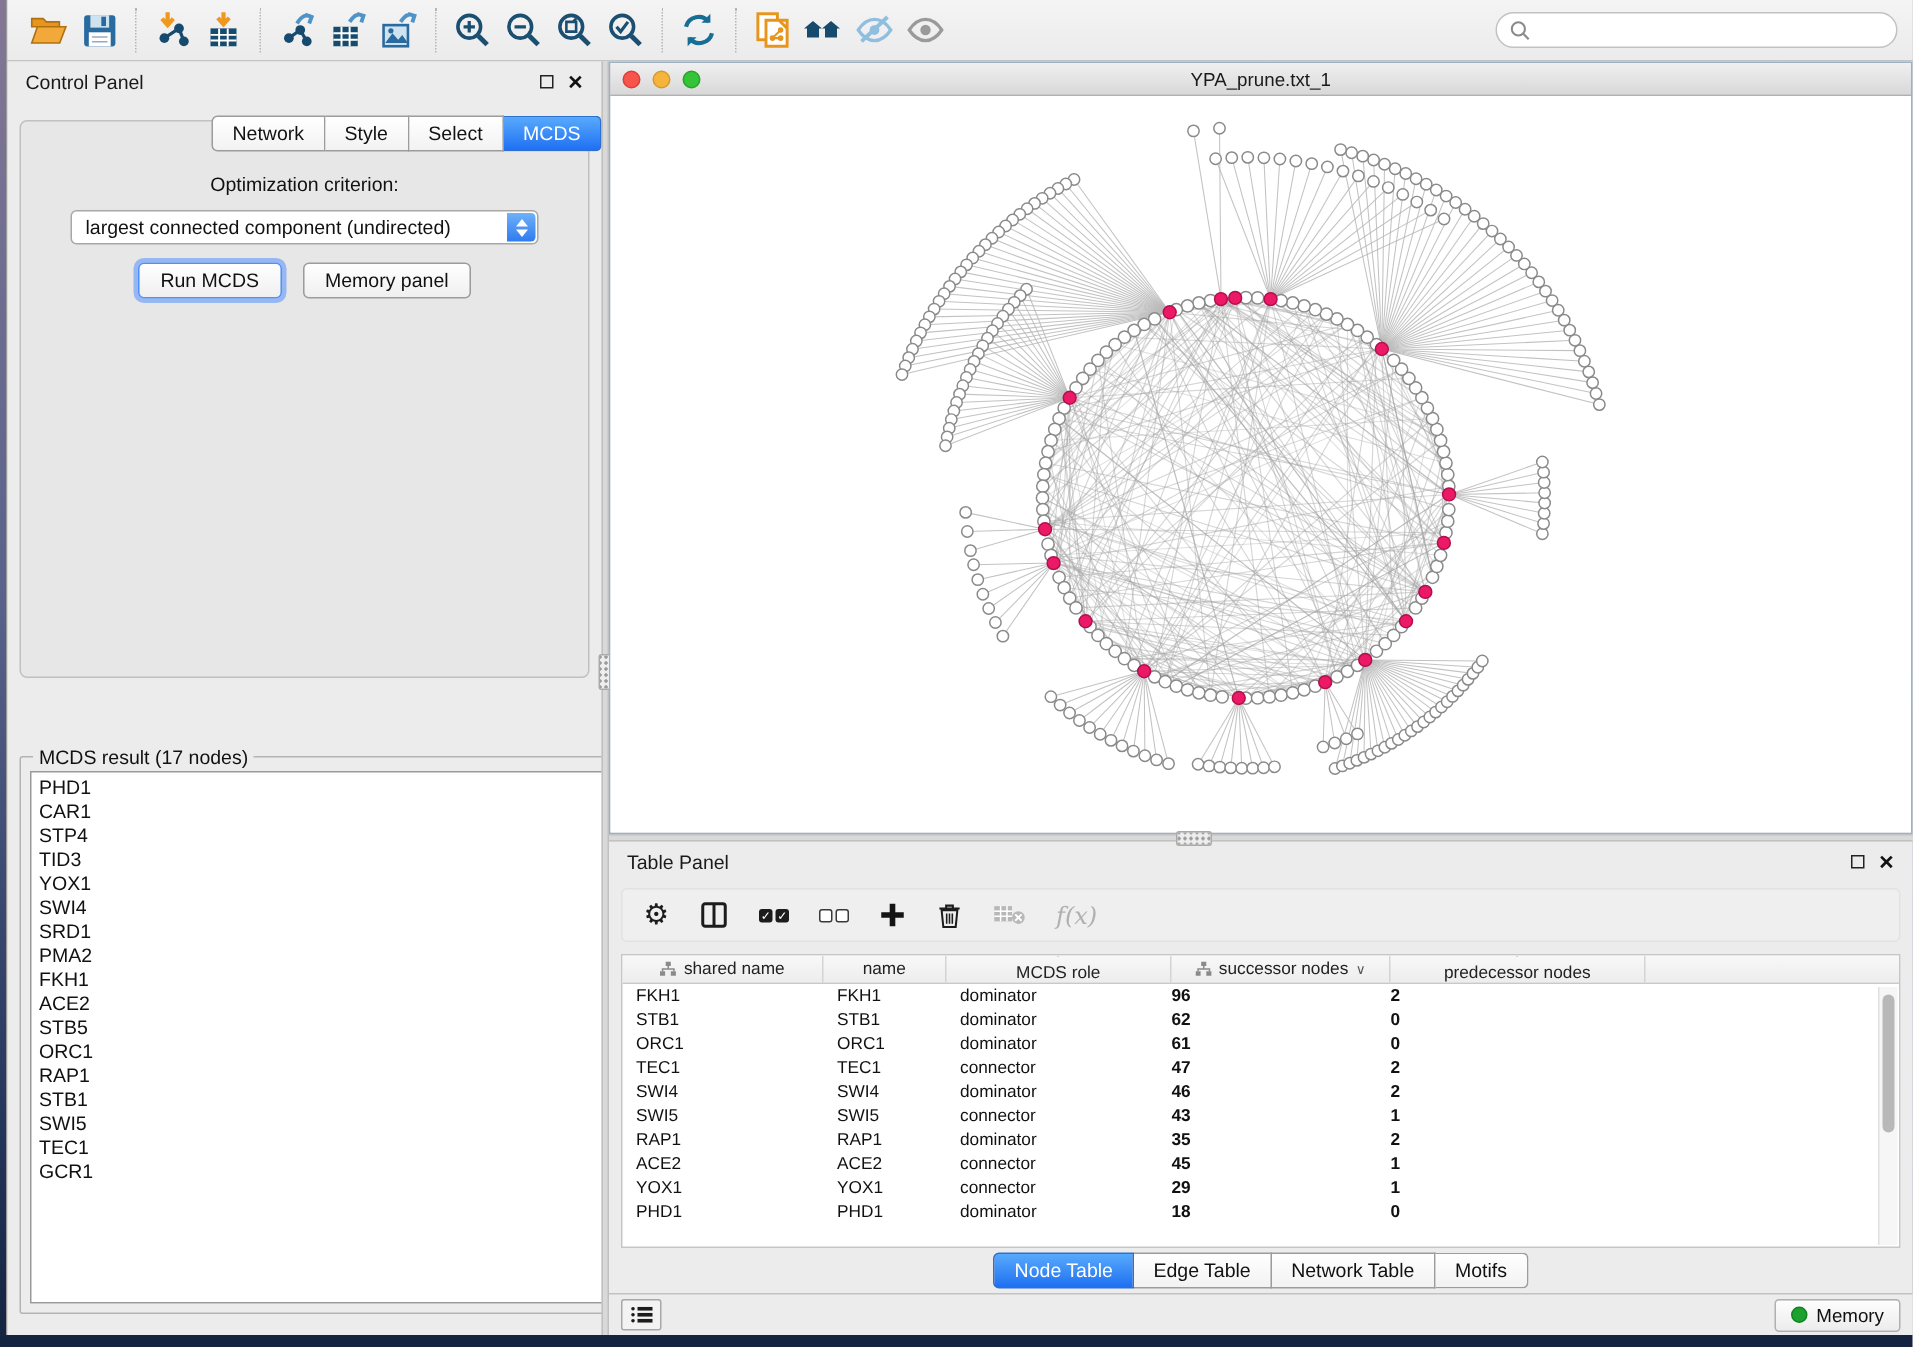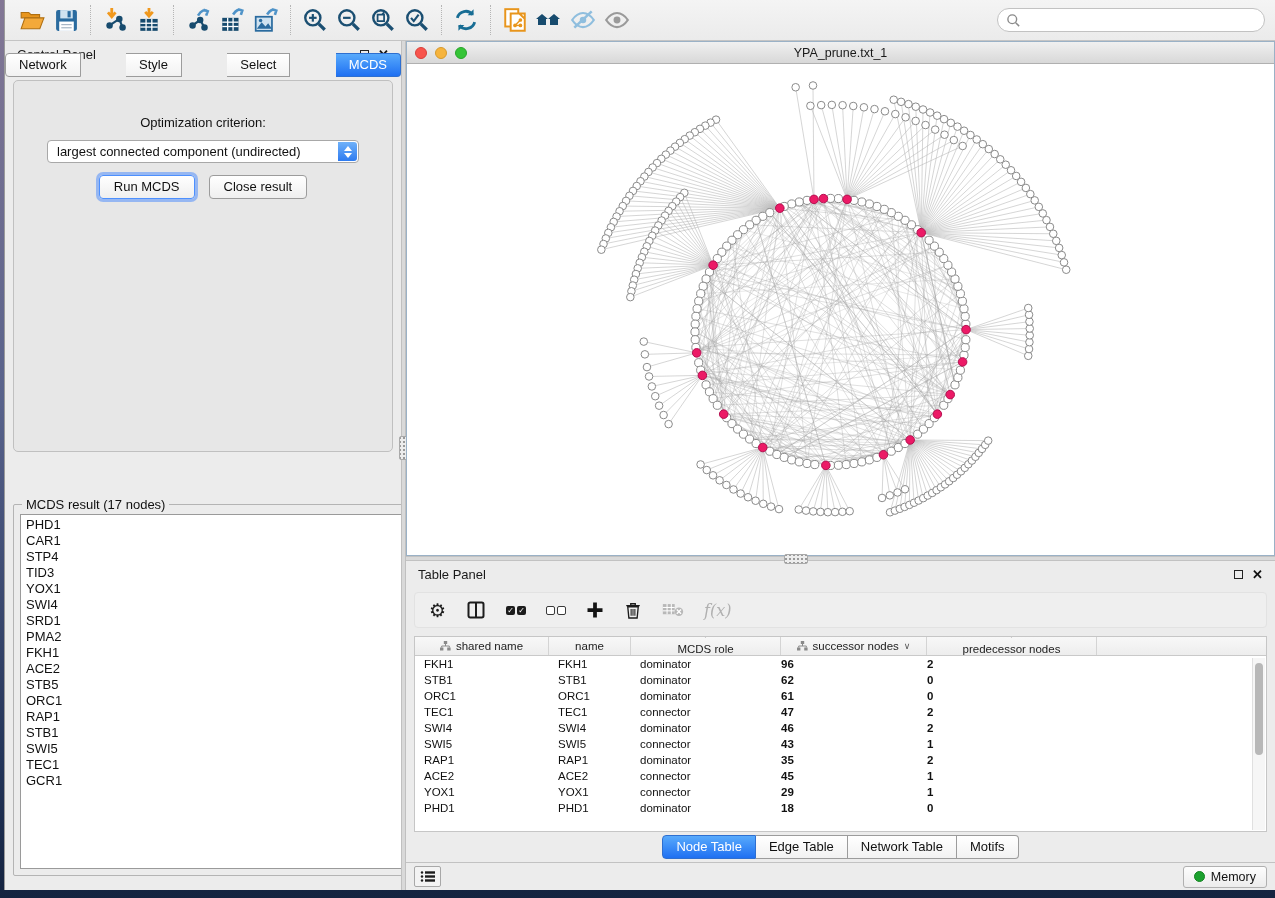--- a/index.html
+++ b/index.html
@@ -31,21 +31,21 @@
   #main { flex:1; display:flex; position:relative; min-height:0; }
   #vdivider { width:5px; background:#d9d9d9; border-left:1px solid #c0c0c0; border-right:1px solid #c0c0c0; position:relative; }
   .grip-v { position:absolute; left:-3px; top:395px; width:10px; height:24px; background:#ededed; border:1px solid #aaa; border-radius:2px;
             background-image:radial-gradient(#9a9a9a 1px, transparent 1.2px); background-size:4px 4px; background-position:2px 3px; }
   
   #control-panel { width:396px; flex:0 0 auto; position:relative; background:#ececec; }
   .panel-header { height:26px; display:flex; align-items:center; padding:0 12px; font-size:13px; color:#1a1a1a; }
   .panel-header .winbtns { margin-left:auto; display:flex; gap:9px; align-items:center; }
   .float-glyph { width:9px; height:9px; border:1.6px solid #222; display:inline-block; }
   .close-glyph { font-size:13px; font-weight:bold; color:#111; line-height:9px; }
-  #cp-tabs { position:absolute; top:12px; left:0; right:0; display:flex; justify-content:space-between; z-index:2; }
+  #cp-tabs { position:absolute; top:36px; left:0; right:0; display:flex; justify-content:flex-end; z-index:2; }
   .seg-tab {
     font-size:13px; padding:3px 13px 4px; background:linear-gradient(180deg,#ffffff,#f2f2f2);
     border:1px solid #9c9c9c; border-left-width:0; color:#111;
   }
   .seg-tab:first-child { border-left-width:1px; border-radius:4px 0 0 4px; }
   .seg-tab:last-child { border-radius:0 4px 4px 0; }
   .seg-tab.active { background:linear-gradient(180deg,#58aafc,#1f70f2); color:#fff; border-color:#2e6fd0; }
   #cp-body {
     position:absolute; left:8px; right:8px; top:39px; height:372px;
     background:#e7e7e7; border:1px solid #c0c0c0; border-radius:5px;
@@ -306,21 +306,21 @@
         <div id="opt-label">Optimization criterion:</div>
         <div id="criterion-select">
           <span>largest connected component (undirected)</span>
           <span class="stepper">
               <span class="chev-up"></span>
               <span class="chev-dn"></span>
             </span>
         </div>
         <div id="cp-buttons">
           <button class="mac-btn focused">Run MCDS</button>
-          <button class="mac-btn">Close result</button>
+          <button class="mac-btn">Memory panel</button>
         </div>
       </div>
       <div id="mcds-fieldset">
         <span id="mcds-legend">MCDS result (17 nodes)</span>
         <div id="mcds-list">
           <div class="list-item">PHD1</div>
             <div class="list-item">CAR1</div>
             <div class="list-item">STP4</div>
             <div class="list-item">TID3</div>
             <div class="list-item">YOX1</div>

